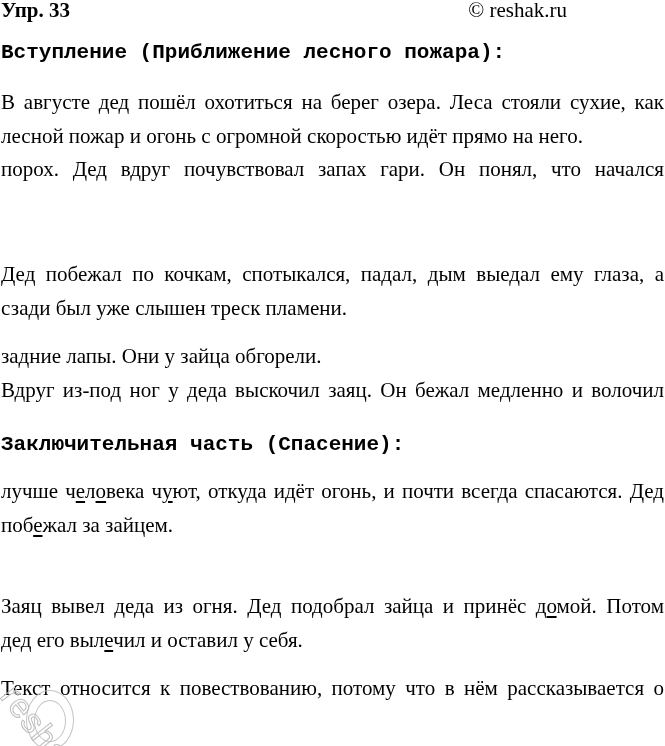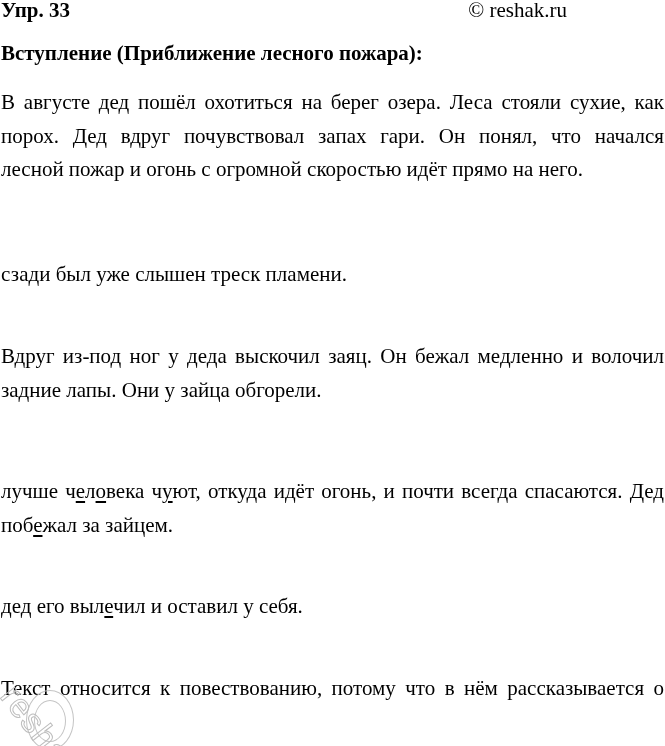--- a/index.html
+++ b/index.html
@@ -15,20 +15,21 @@
       font-weight: bold; font-size: 21px; line-height: 24px;
     }
     .copyright {
       position: absolute; right: 2px; top: -2px;
       font-size: 21px; line-height: 24px;
     }
     .heading {
       position: absolute; left: 1px;
       font-weight: bold; font-size: 21px; line-height: 24px;
       white-space: nowrap;
+      font-family: Liberation Mono, monospace;
     }
     .para {
       position: absolute; left: 1px; width: 663px;
       font-size: 21px; line-height: 33.6px;
       text-align: justify; text-align-last: left;
     }
     .line { display: block; text-align: justify; text-align-last: justify; white-space: nowrap; }
     .line.last { text-align-last: left; }
     .u { text-decoration: underline; text-underline-offset: 3px; }
     .watermark {
@@ -57,37 +58,40 @@
 <div class="page">
 
   <div class="top-row">
     <div class="ex-title">Упр. 33</div>
     <div class="copyright">© reshak.ru</div>
   </div>
 
   <div class="heading" style="top:41px;">Вступление (Приближение лесного пожара):</div>
   <div class="para" style="top:86px;">
     <span class="line">В августе дед пошёл охотиться на берег озера. Леса стояли сухие, как</span>
+    <span class="line last">лесной пожар и огонь с огромной скоростью идёт прямо на него.</span>
     <span class="line">порох. Дед вдруг почувствовал запах гари. Он понял, что начался</span>
-    <span class="line last">лесной пожар и огонь с огромной скоростью идёт прямо на него.</span>
   </div>
 
   <div class="para" style="top:258px;">
+    <span class="line">Дед побежал по кочкам, спотыкался, падал, дым выедал ему глаза, а</span>
     <span class="line last">сзади был уже слышен треск пламени.</span>
   </div>
   <div class="para" style="top:340px;">
+    <span class="line last">задние лапы. Они у зайца обгорели.</span>
     <span class="line">Вдруг из-под ног у деда выскочил заяц. Он бежал медленно и волочил</span>
-    <span class="line last">задние лапы. Они у зайца обгорели.</span>
   </div>
 
+  <div class="heading" style="top:433px;">Заключительная часть (Спасение):</div>
   <div class="para" style="top:475px;">
     <span class="line">лучше ч<span class="u">е</span>л<span class="u">о</span>века ч<span class="u">у</span>ют, откуда идёт огонь, и почти всегда спасаются. Дед</span>
     <span class="line last">поб<span class="u">е</span>жал за зайцем.</span>
   </div>
   <div class="para" style="top:590px;">
+    <span class="line">Заяц вывел деда из огня. Дед подобрал зайца и принёс д<span class="u">о</span>мой. Потом</span>
     <span class="line last">дед его выл<span class="u">е</span>чил и оставил у себя.</span>
   </div>
 
   <div class="para" style="top:672px;">
     <span class="line">Текст относится к повествованию, потому что в нём рассказывается о</span>
   </div>
 </div>
 
 <div class="watermark">
   <div class="wm-circle"></div>

